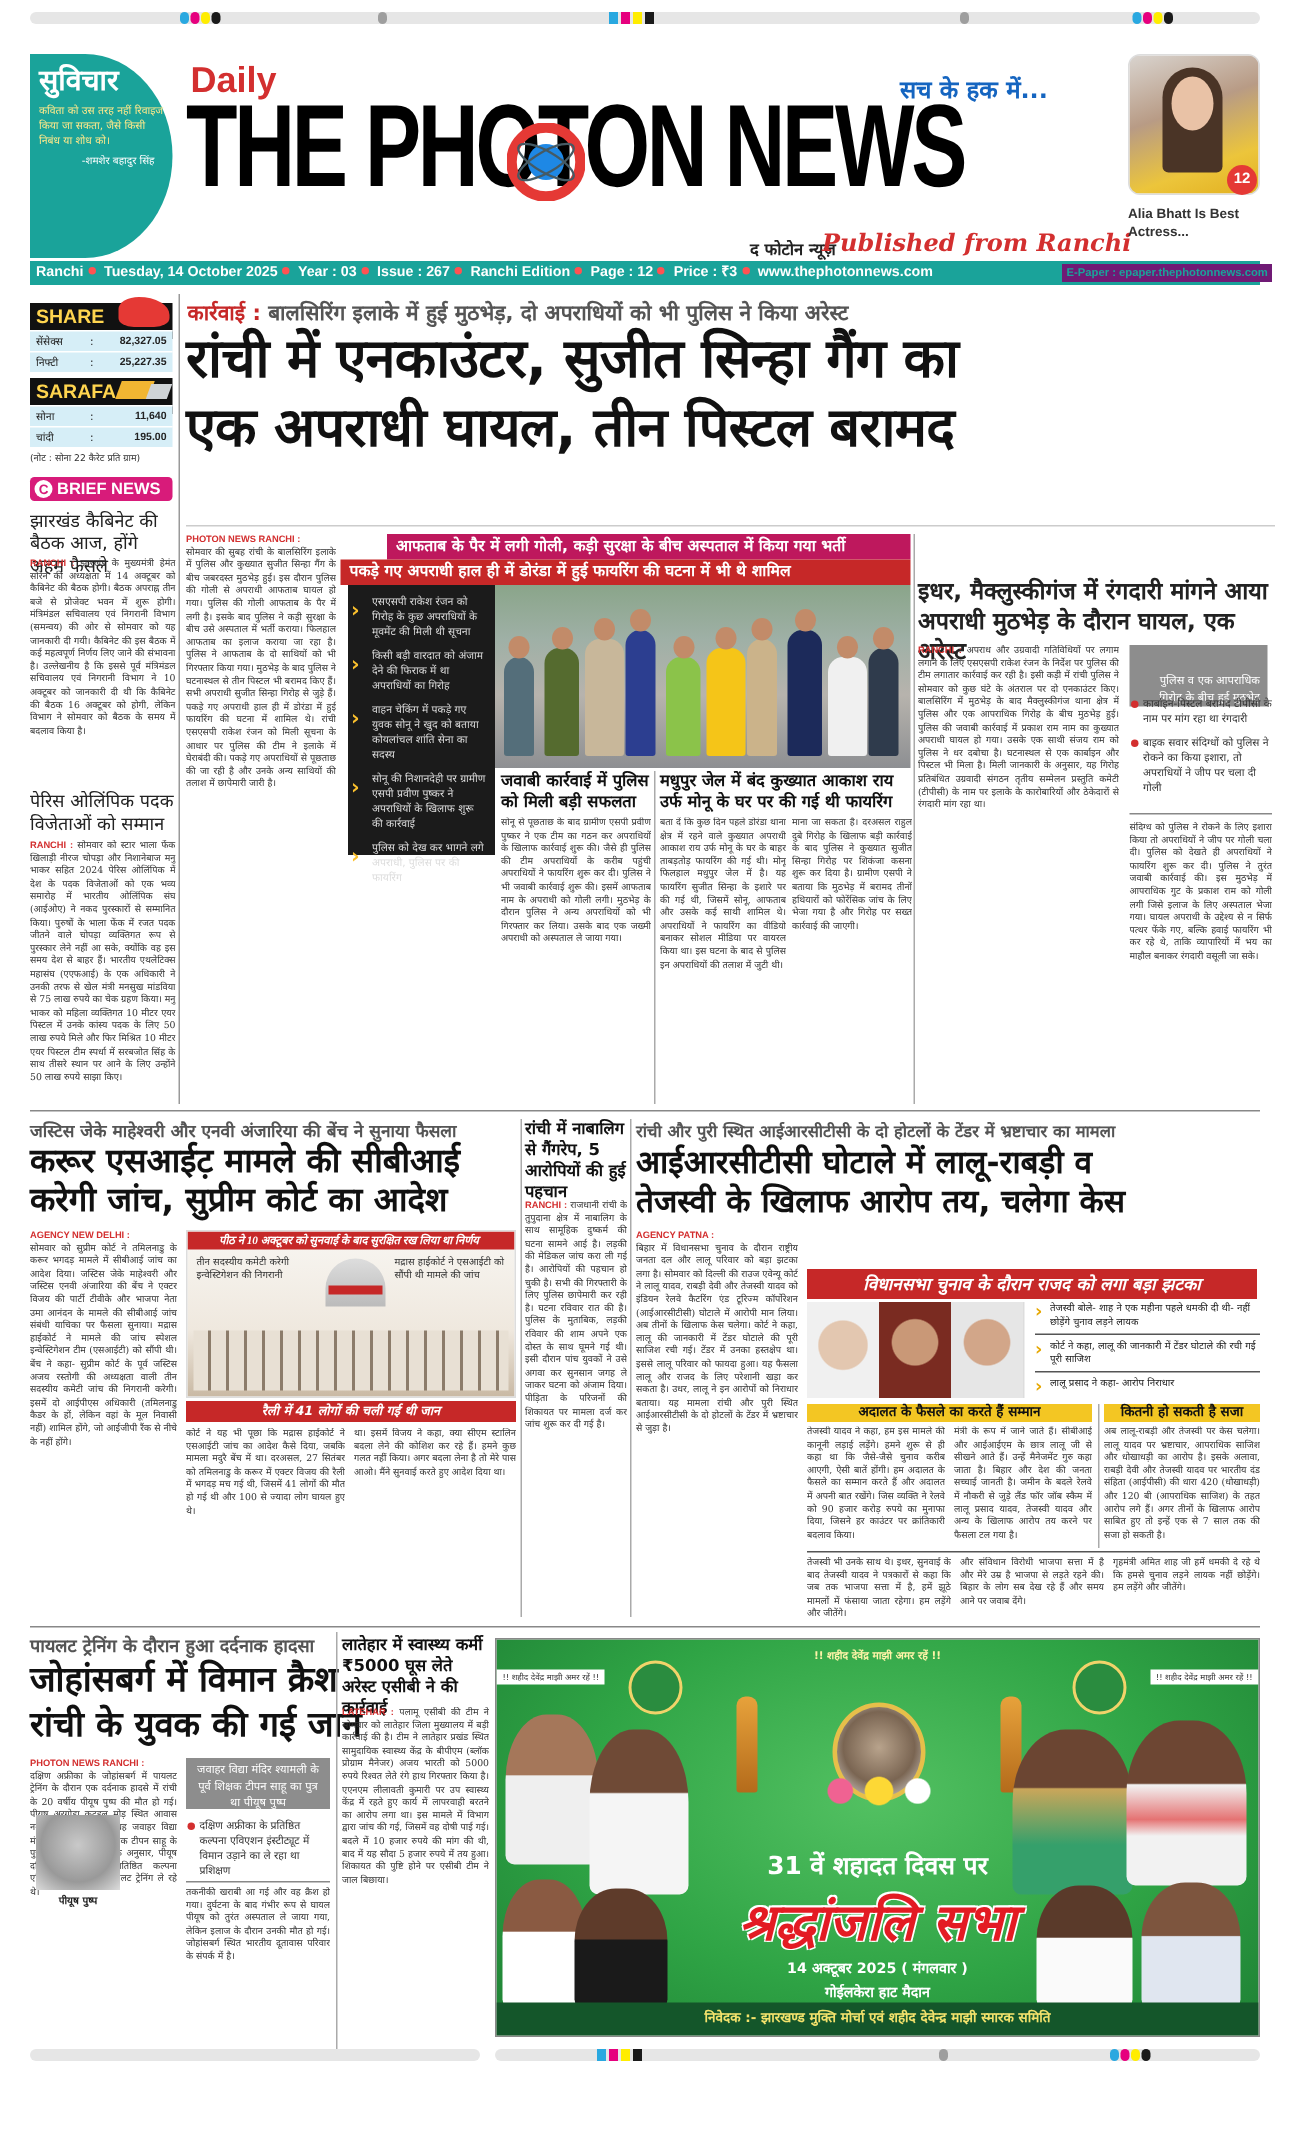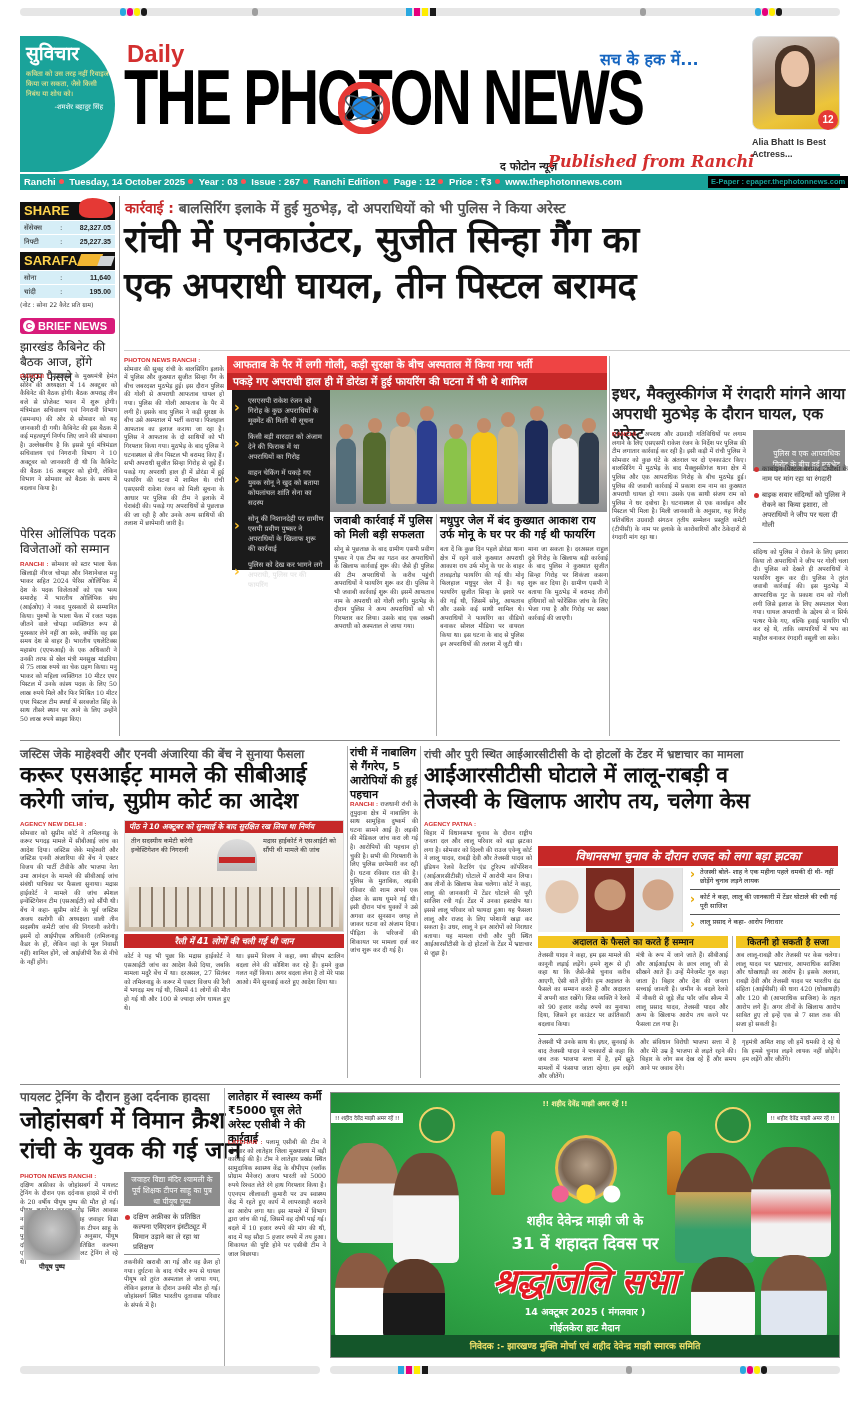--- a/index.html
+++ b/index.html
@@ -24,21 +24,21 @@
   .tagline { top: 48px; left: 600px; font-size: 16px; font-weight: bold; color: #1565c0; }
   .hindi-name { top: 158px; left: 500px; font-size: 11px; font-weight: bold; color: #222; }
   .published { top: 152px; left: 548px; font-family: "DejaVu Serif", serif; font-style: italic; font-weight: bold; font-size: 16px; color: #d32f2f; }
   .photo-thumb { top: 36px; left: 752px; width: 88px; height: 94px; border-radius: 8px; border: 1px solid #ddd; background: linear-gradient(160deg, #d9d4cf 0%, #b89b85 40%, #ecc53b 75%, #e2b020 100%); overflow:hidden; }
   .photo-thumb .face { position:absolute; left:28px; top:14px; width:28px; height:36px; border-radius:50%; background:#e9c2a6; }
   .photo-thumb .hair { position:absolute; left:22px; top:8px; width:40px; height:70px; border-radius:20px 20px 4px 4px; background:#4a3426; }
   .badge-12 { top: 110px; left: 818px; width: 20px; height: 20px; border-radius: 50%; background: #e53935; color: #fff; font-size: 10px; font-weight: bold; text-align: center; line-height: 20px; font-family: "Liberation Sans", sans-serif; }
   .thumb-caption { top: 136px; left: 752px; width: 100px; font-family: "Liberation Sans", sans-serif; font-weight: bold; font-size: 9px; line-height: 12px; color: #333; }
   .infobar { top: 174px; left: 20px; width: 820px; height: 16px; background: #1aa39a; color: #fff; font-family: "Liberation Sans", sans-serif; font-size: 9.5px; font-weight: bold; line-height: 16px; padding-left: 4px; white-space: nowrap; }
   .infobar .sep { display:inline-block; width:5px; height:5px; border-radius:50%; background:#ff5252; margin: 0 3px 1px 3px; }
-  .epaper { top: 176px; left: 708px; height: 12px; background:#000000; color:#1aa39a; font-family:"Liberation Sans",sans-serif; font-size: 7.5px; font-weight:bold; line-height: 12px; padding: 0 3px; }
+  .epaper { top: 176px; left: 708px; height: 12px; background:#701a75; color:#1aa39a; font-family:"Liberation Sans",sans-serif; font-size: 7.5px; font-weight:bold; line-height: 12px; padding: 0 3px; }
 
   
   .col-rule { top: 196px; left: 119px; width: 1px; height: 540px; background: #999; }
   .market-head { left: 20px; width: 95px; height: 24px; background: #111; color: #ffd54f; font-family: "Liberation Sans", sans-serif; font-weight: bold; font-size: 13px; line-height: 18px; padding-left: 4px; }
   .market-row { left: 20px; width: 95px; height: 14px; background: #d6eef7; font-size: 7px; line-height: 14px; border-top: 1px solid #fff; }
   .market-row .lbl { position:absolute; left:4px; color:#222; }
   .market-row .colon { position:absolute; left:40px; }
   .market-row .val { position:absolute; right:4px; font-family:"Liberation Sans",sans-serif; font-weight:bold; color:#222; }
   .note { top: 325px; left: 20px; width: 98px; font-size: 6.2px; color: #333; }
   .brief-head { top: 318px; left: 20px; width: 95px; height: 16px; background: #d81b7a; color: #fff; font-family:"Liberation Sans",sans-serif; font-weight: bold; font-size: 11px; line-height: 16px; padding-left: 18px; border-radius: 3px; }
@@ -46,21 +46,21 @@
   .brief-title { left: 20px; width: 98px; font-size: 12px; line-height: 15px; color: #222; }
 
   
   .kicker { top: 198px; left: 125px; font-size: 14px; font-weight: bold; color: #555; white-space: nowrap; }
   .kicker .red { color: #c62828; }
   .headline { left: 124px; font-size: 36px; font-weight: bold; color: #111; white-space: nowrap; line-height: 44px; letter-spacing: -0.5px; }
 
   
   .lead-text { top: 356px; left: 124px; width: 100px; }
   .photo-banner { top: 356px; left: 227px; width: 380px; }
-  .banner-black { height: 17px; background: #ef4444; color: #fff; font-size: 10.5px; font-weight: bold; line-height: 17px; padding-left: 6px; white-space: nowrap; overflow: hidden; }
+  .banner-black { height: 17px; background: #be185d; color: #fff; font-size: 10.5px; font-weight: bold; line-height: 17px; padding-left: 6px; white-space: nowrap; overflow: hidden; margin-left: 31px; }
   .banner-red { height: 17px; background: #c62828; color: #fff; font-size: 10.5px; font-weight: bold; line-height: 17px; padding-left: 6px; white-space: nowrap; overflow: hidden; }
   .sidebar-black { top: 390px; left: 232px; width: 98px; height: 180px; background: #1b1b1b; padding: 6px 6px 4px 16px; }
   .sidebar-black .item { position: relative; color: #ddd; font-size: 7px; line-height: 10px; margin-bottom: 6px; }
   .sidebar-black .item .chev { position:absolute; left:-14px; top:6px; color:#fbc02d; font-size:14px; font-weight:bold; line-height:10px; }
   .group-photo { top: 390px; left: 330px; width: 277px; height: 122px; background: linear-gradient(180deg, #8aa58a 0%, #9fb0a6 30%, #b7b3ad 60%, #8d8f92 100%); overflow: hidden; }
   .person { position:absolute; bottom: 8px; width: 20px; border-radius: 10px 10px 2px 2px; }
   .person .head { position:absolute; top:-14px; left:3px; width:14px; height:15px; border-radius:50%; background:#c28b69; }
   .sub-h { font-size: 11px; font-weight: bold; line-height: 14px; color: #111; }
   .sub-sep { width:1px; background:#aaa; }
 
@@ -68,21 +68,21 @@
   .right-head { top: 356px; left: 612px; width: 238px; font-size: 15.5px; font-weight: bold; line-height: 20px; color: #222; margin-top: 28px; }
   .gray-box { top: 430px; left: 753px; width: 92px; height: 41px; background: #8d8d8d; color: #fff; font-size: 7.5px; line-height: 11px; padding: 18px 5px; text-align:right; }
   .bullet-red { position: relative; padding-left: 9px; font-size: 7px; line-height: 10px; color: #333; }
   .bullet-red::before { content: ""; position:absolute; left:1px; top:3px; width:5px; height:5px; border-radius:50%; background:#d32f2f; }
 
   
   .hrule { height: 1px; background: #888; }
   .kicker2 { font-size: 11.5px; font-weight: bold; color: #555; white-space: nowrap; }
   .head2 { font-size: 21px; font-weight: bold; color: #111; white-space: nowrap; line-height: 26px; }
   .court-graphic { top: 776px; left: 124px; width: 220px; height: 112px; background: linear-gradient(180deg, #f8f6f2 0%, #efe8de 60%, #c9b9a4 100%); border: 1px solid #ddd; overflow: hidden; }
-  .court-red { height: 12px; background: #c62828; color: #fff; font-size: 7.5px; font-style: italic; font-weight: bold; line-height: 12px; padding-left: 4px; white-space: nowrap; overflow: hidden; }
+  .court-red { height: 12px; background: #c62828; color: #fff; font-size: 7.5px; font-style: italic; font-weight: bold; line-height: 12px; padding-left: 21px; white-space: nowrap; overflow: hidden; font-family: Liberation Serif, serif; }
   .dome { position:absolute; left: 92px; top: 18px; width: 40px; height: 32px; border-radius: 20px 20px 0 0; background: linear-gradient(180deg, #ddd 0%, #bbb 100%); }
   .dome-red { position:absolute; left: 94px; top: 36px; width: 36px; height: 6px; background:#c62828; }
   .court-building { position:absolute; left: 4px; bottom: 4px; width: 210px; height: 40px; background: repeating-linear-gradient(90deg, #e8e0d4 0 10px, #8c7c6a 10px 12px); }
   .court-caption { position:absolute; font-size: 6.5px; line-height: 9px; color: #333; }
   .rally-red { top: 888px; left: 124px; width: 220px; height: 14px; background: #c62828; color: #fff; font-size: 8.5px; font-weight: bold; font-style: italic; text-align: center; line-height: 14px; }
 
   .rjd-red { top: 846px; left: 538px; width: 300px; height: 20px; background: #c62828; color: #fff; font-size: 11.5px; font-style: italic; font-weight: bold; text-align: center; line-height: 20px; }
   .rjd-photos { top: 868px; left: 538px; width: 145px; height: 64px; background: #ddd; overflow:hidden; }
   .rjd-face { position: absolute; top: 0; height: 64px; width: 48px; }
   .rjd-bullets { top: 868px; left: 690px; width: 150px; }
@@ -393,21 +393,20 @@
   <div class="ad-portrait"></div>
   <div class="ad-flowers"></div>
   <div class="ad-person" style="left:6px;top:50px;width:62px;height:100px;background:linear-gradient(180deg,#a5775a 0 40%,#efefef 41%);"></div>
   <div class="ad-person" style="left:62px;top:60px;width:66px;height:110px;background:linear-gradient(180deg,#6f4a36 0 38%,#f5f5f5 39%);"></div>
   <div class="ad-person" style="left:4px;top:160px;width:56px;height:86px;background:linear-gradient(180deg,#8a5a42 0 40%,#ffffff 41%);"></div>
   <div class="ad-person" style="left:52px;top:166px;width:62px;height:80px;background:linear-gradient(180deg,#5e3b2a 0 42%,#1a1a1a 43%);"></div>
   <div class="ad-person" style="left:344px;top:60px;width:80px;height:110px;background:linear-gradient(180deg,#6b4532 0 35%,#caa65a 36%,#35a06b 70%);"></div>
   <div class="ad-person" style="left:420px;top:54px;width:80px;height:110px;background:linear-gradient(180deg,#6d4633 0 38%,#f2f2f2 39%, #e57373 60%, #f2f2f2 70%);"></div>
   <div class="ad-person" style="left:360px;top:164px;width:64px;height:82px;background:linear-gradient(180deg,#5a3a2a 0 42%,#fafafa 43%);"></div>
   <div class="ad-person" style="left:430px;top:162px;width:66px;height:84px;background:linear-gradient(180deg,#7d553e 0 42%,#e0e6f0 43%);"></div>
-  <div class="ad-line1">शहीद देवेन्द्र माझी जी के</div>
   <div class="ad-line2">31 वें शहादत दिवस पर</div>
   <div class="ad-big">श्रद्धांजलि सभा</div>
   <div class="ad-date">14 अक्टूबर 2025 ( मंगलवार )</div>
   <div class="ad-venue">गोईलकेरा हाट मैदान</div>
   <div class="ad-footer">निवेदक :- झारखण्ड मुक्ति मोर्चा एवं शहीद देवेन्द्र माझी स्मारक समिति</div>
 </div>
 
 <div class="abs reg-strip" style="top:1366px;left:330px;width:510px;">
   <span class="reg-sq" style="left:68px;background:#29a8e0"></span>
   <span class="reg-sq" style="left:76px;background:#e6007e"></span>

